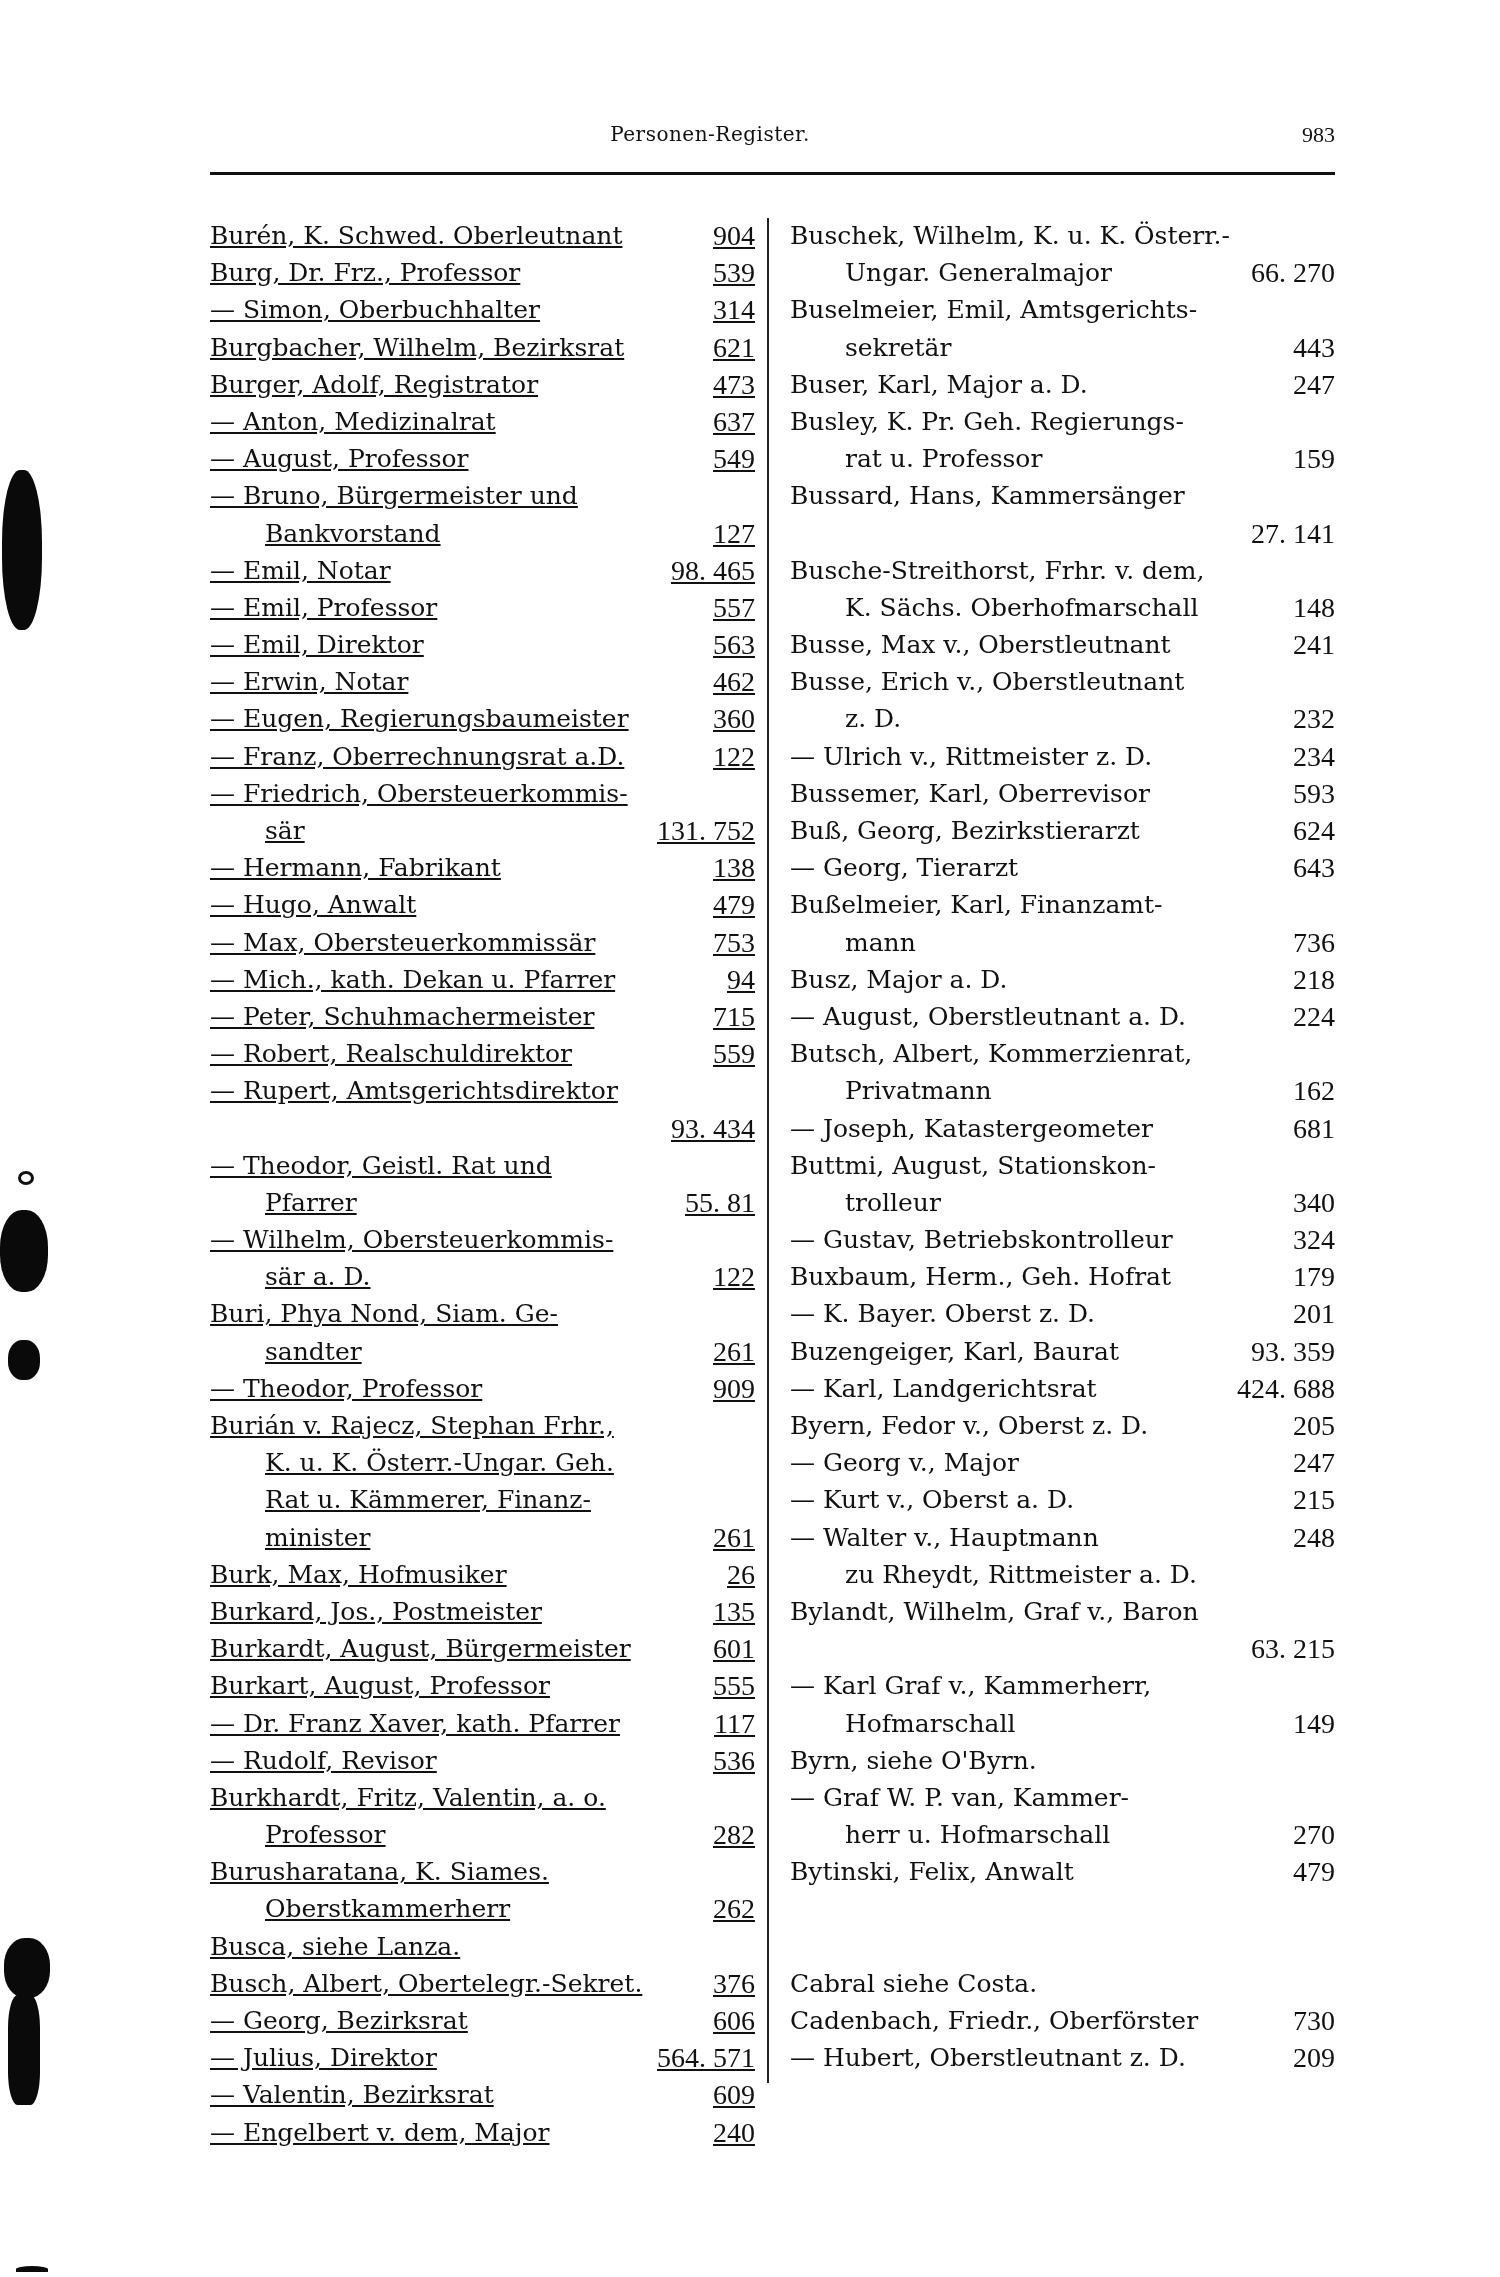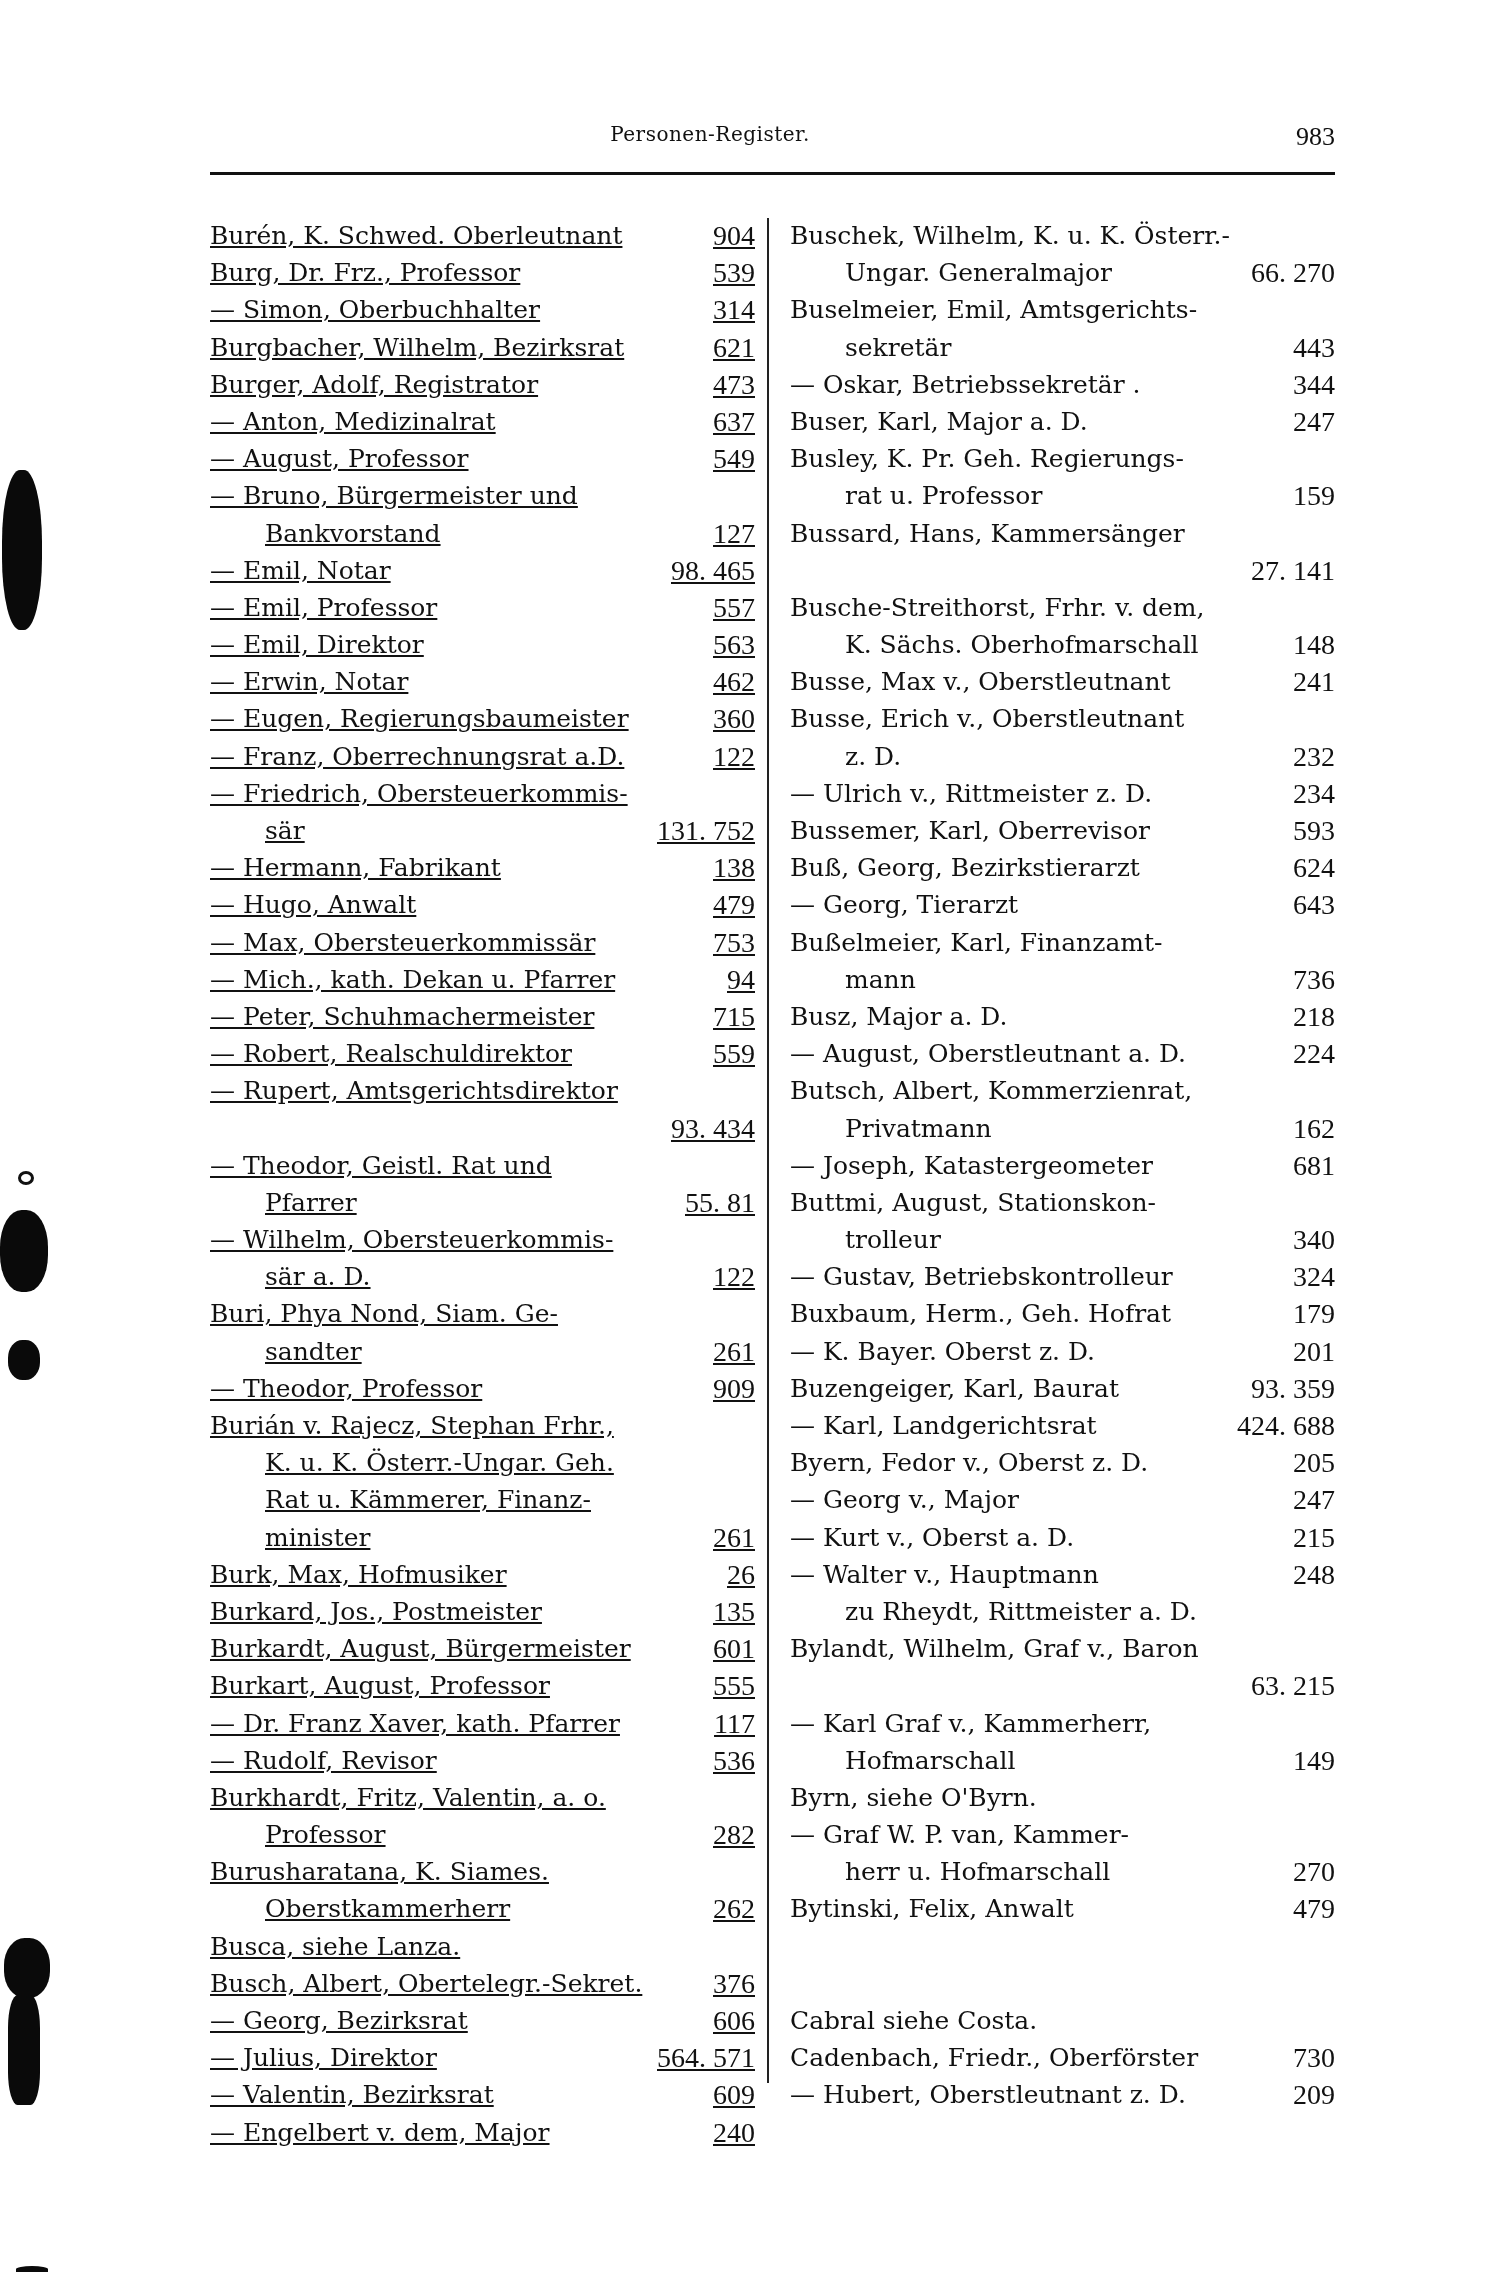--- a/index.html
+++ b/index.html
@@ -6,21 +6,21 @@
   body {
     width: 1500px; height: 2277px; position: relative; overflow: hidden;
     font-family: "DejaVu Serif", serif; color: #111111;
   }
   .header-title {
     position: absolute; left: 560px; width: 300px; top: 122px;
     text-align: center; font-size: 20px; letter-spacing: 0.5px;
   }
   .page-number {
     position: absolute; right: 165px; top: 122px;
-    font-family: "Liberation Serif", serif; font-size: 26px;
+    font-family: "Liberation Serif", serif; font-size: 22px;
   }
   .header-rule {
     position: absolute; left: 210px; top: 172px; width: 1125px; height: 3px;
     background: #111111;
   }
   .column {
     position: absolute; top: 217px; width: 545px;
   }
   .col-left { left: 210px; text-decoration: underline; }
   .col-right { left: 790px; }
@@ -274,24 +274,20 @@
     </div>
     <div class="line">
       <span class="txt">Buselmeier, Emil, Amtsgerichts-</span>
       <span class="pg"></span>
     </div>
     <div class="line indent">
       <span class="txt">sekretär</span>
       <span class="pg">443</span>
     </div>
     <div class="line">
-      <span class="txt">— Oskar, Betriebssekretär .</span>
-      <span class="pg">344</span>
-    </div>
-    <div class="line">
       <span class="txt">Buser, Karl, Major a. D.</span>
       <span class="pg">247</span>
     </div>
     <div class="line">
       <span class="txt">Busley, K. Pr. Geh. Regierungs-</span>
       <span class="pg"></span>
     </div>
     <div class="line indent">
       <span class="txt">rat u. Professor</span>
       <span class="pg">159</span>

